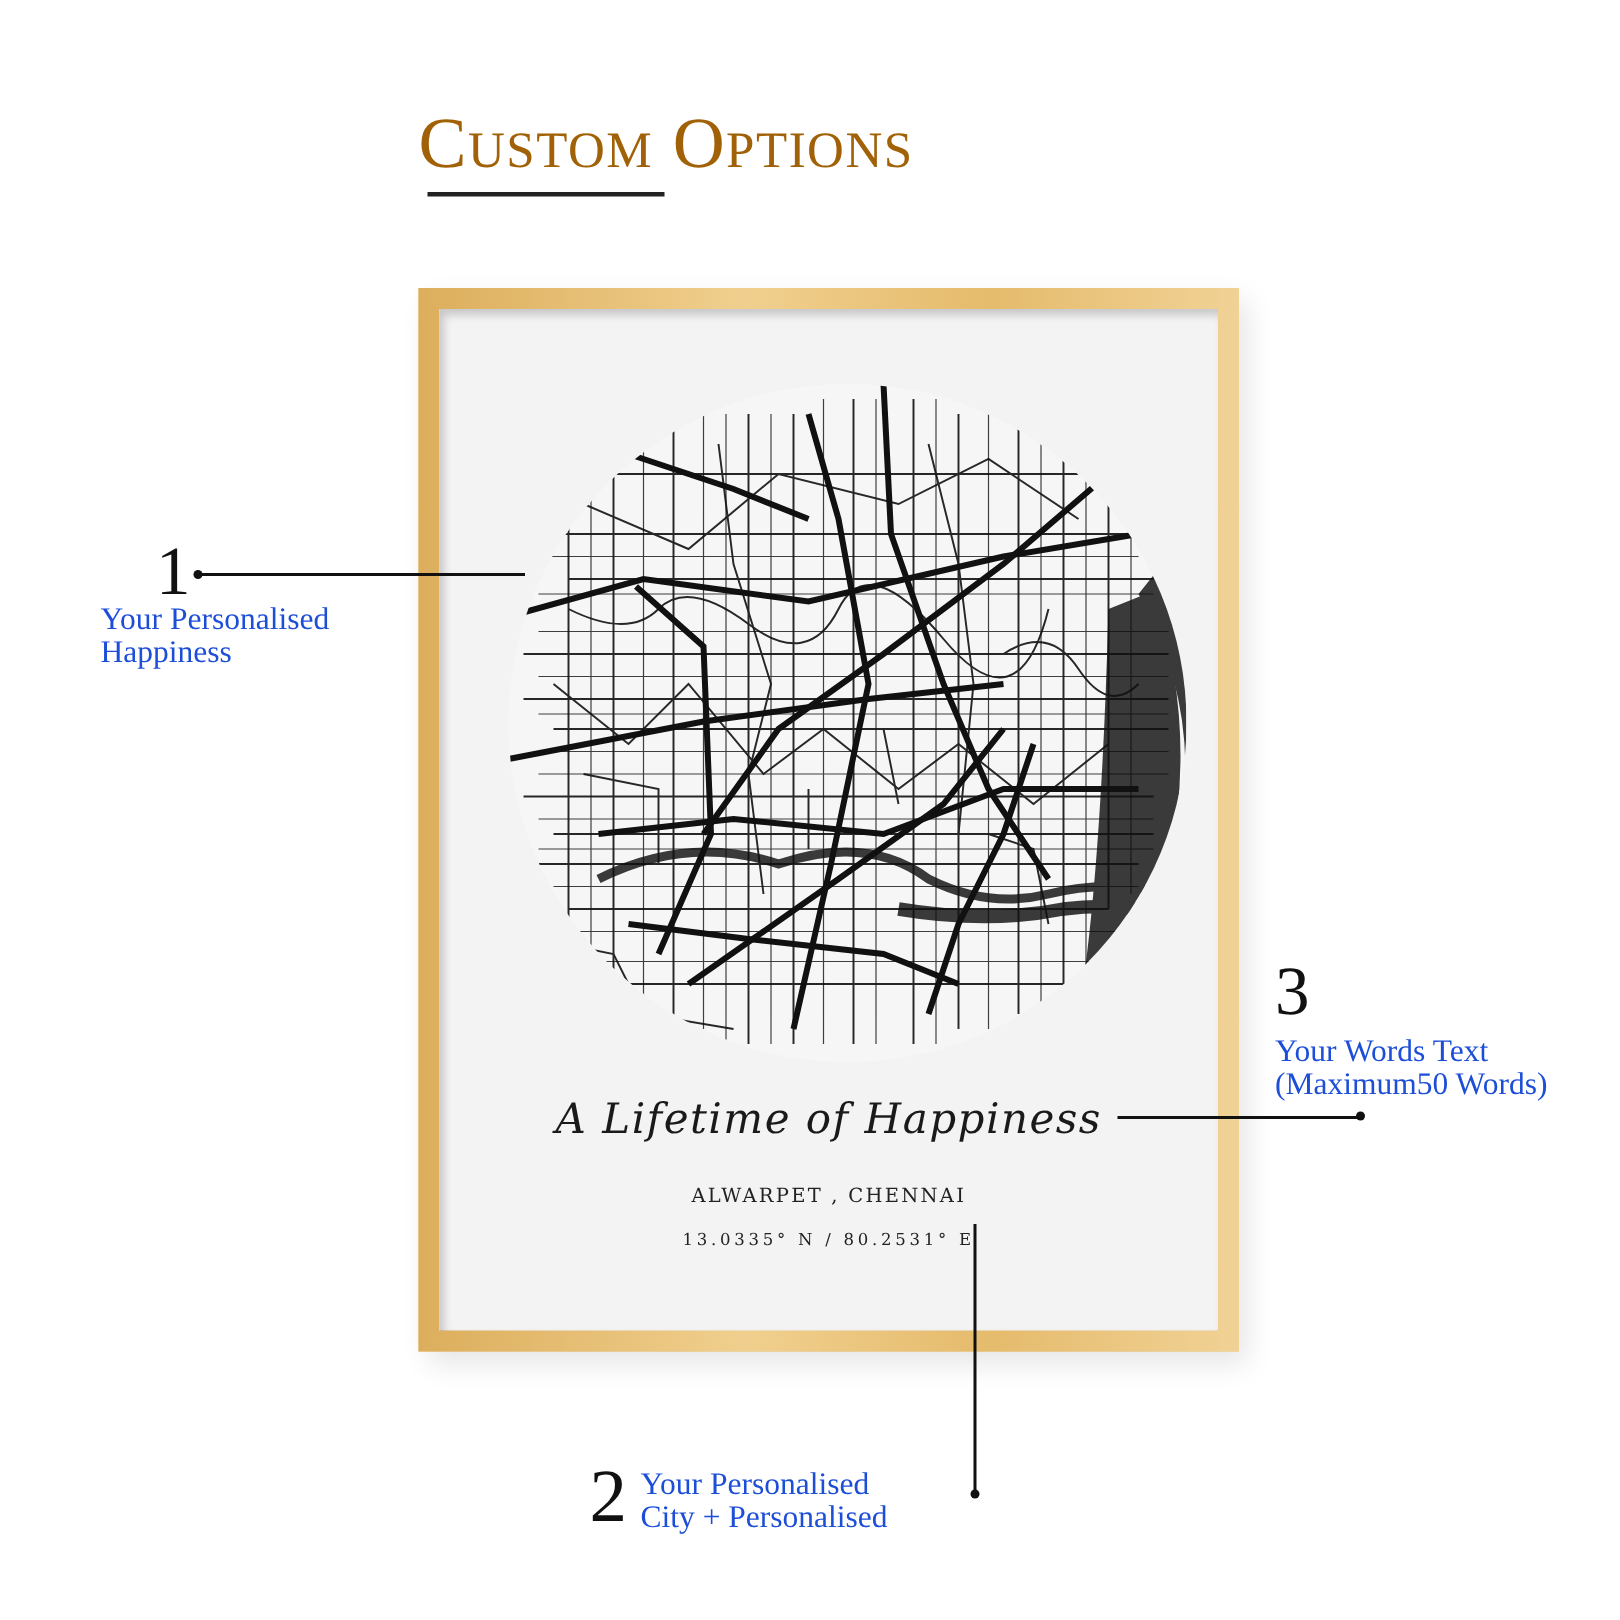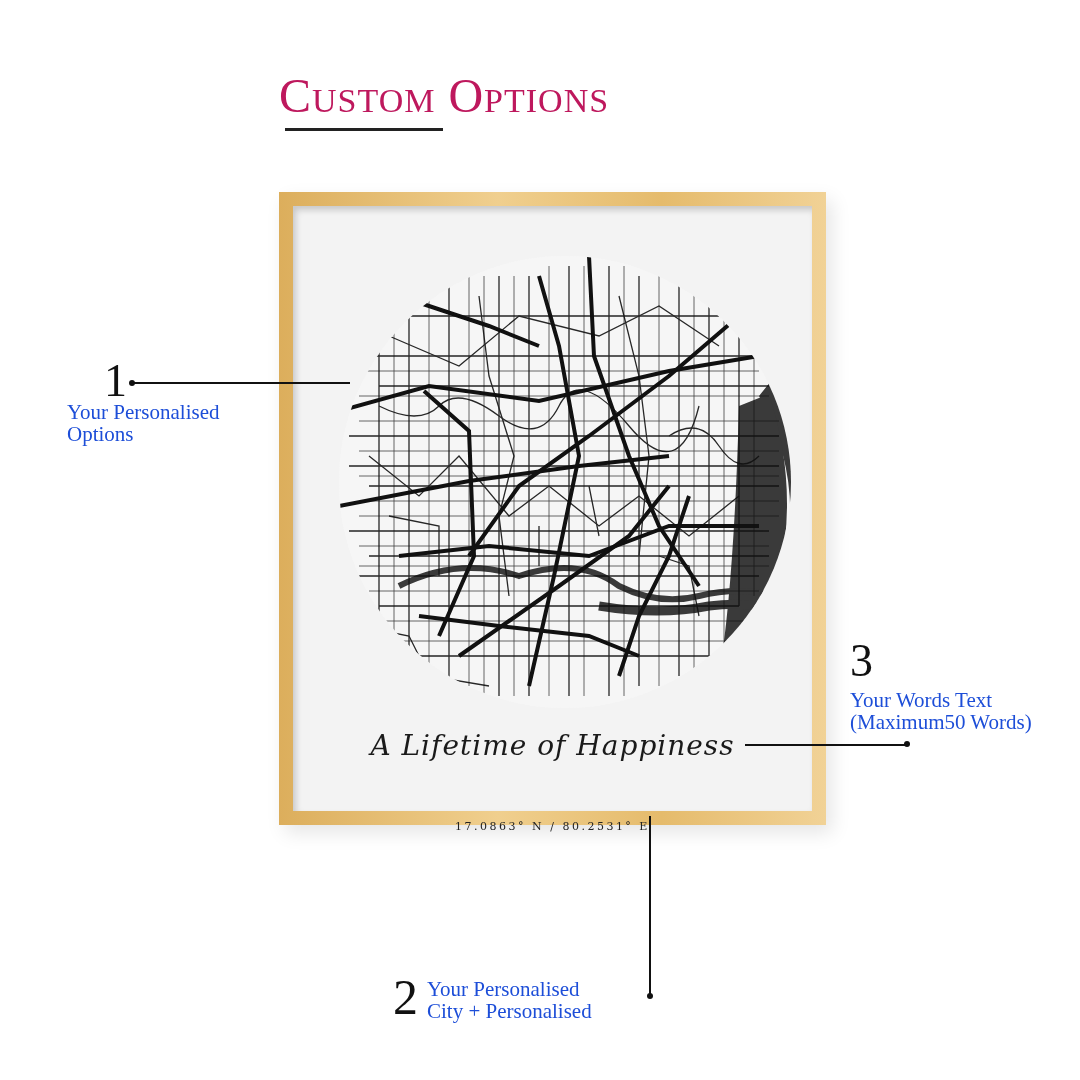--- a/index.html
+++ b/index.html
@@ -1,20 +1,20 @@
 <!DOCTYPE html>
 <html><head>
 <meta charset="utf-8">
 <style>
   html, body { margin:0; padding:0; }
   body { width:1080px; height:1080px; background:#ffffff; position:relative; overflow:hidden; font-family:"DejaVu Serif", serif; }
-  .title { position:absolute; left:279px; top:72px; font-family:"Liberation Serif", serif; font-size:48px; letter-spacing:1px; color:#be185d; font-variant:small-caps; line-height:1; white-space:nowrap; }
+  .title { position:absolute; left:279px; top:72px; font-family:"Liberation Serif", serif; font-size:48px; letter-spacing:1px; color:#a16207; font-variant:small-caps; line-height:1; white-space:nowrap; }
   .title-underline { position:absolute; left:285px; top:128px; width:158px; height:3px; background:#222; }
 
-  .frame { position:absolute; left:279px; top:192px; width:547px; height:633px; background:#e8c27a;
+  .frame { position:absolute; left:279px; top:192px; width:547px; height:709px; background:#e8c27a;
     box-shadow: 6px 8px 18px rgba(0,0,0,0.10);
     background-image: linear-gradient(90deg, #dcae5c 0%, #f0cf8e 40%, #e5bb6c 70%, #f1d296 100%); }
   .mat { position:absolute; left:14px; top:14px; right:14px; bottom:14px; background:#f3f3f3;
     box-shadow: inset 3px 4px 6px rgba(0,0,0,0.18); }
   .map-circle { position:absolute; left:46px; top:50px; width:452px; height:452px; border-radius:50%; overflow:hidden; background:#f6f6f6; }
   .map-circle svg { display:block; }
 
   .script { position:absolute; left:0; right:0; top:523px; text-align:center; font-family:"DejaVu Serif", serif; font-style:italic; font-size:28px; color:#1a1a1a; letter-spacing:1px; }
   .city { position:absolute; left:0; right:0; top:584px; text-align:center; font-family:"DejaVu Serif", serif; font-size:13px; letter-spacing:1.5px; color:#222; }
   .coords { position:absolute; left:0; right:0; top:614px; text-align:center; font-family:"DejaVu Serif", serif; font-size:11px; letter-spacing:2.5px; color:#222; }
@@ -70,29 +70,30 @@
           <path d="M50 260 L100 270 L100 320 M200 270 L200 310 M250 230 L260 280 M320 300 L350 310 L360 360"></path>
         </g>
         <g stroke="#111" stroke-width="0.8" fill="none" opacity="0.8">
           <path d="M20 115 H420 M20 140 H430 M20 165 H440 M20 195 H440 M20 220 H440 M20 245 H440 M20 260 H440 M20 290 H430 M20 310 H430 M30 335 H420 M40 365 H410 M60 385 H390"></path>
           <path d="M55 40 V420 M90 30 V430 M130 20 V430 M145 20 V440 M175 20 V440 M210 10 V440 M245 10 V440 M285 10 V440 M320 20 V430 M355 30 V420 M385 40 V400 M415 70 V340"></path>
         </g>
         <rect x="50" y="40" width="10" height="8" fill="#333"></rect>
       </svg>
     </div>
     <div class="script">A Lifetime of Happiness</div>
-    <div class="coords">17.0863° N / 80.2531° E</div>
+    <div class="city">ALWARPET , CHENNAI</div>
+    <div class="coords">13.0335° N / 80.2531° E</div>
   </div>
 </div>
 
 <div class="num" style="left:104px; top:358px; font-size:46px;">1</div>
 <div class="dot" style="left:129px; top:380px;"></div>
 <div class="line" style="left:132px; top:382px; width:218px; height:1.5px;"></div>
 <div class="label" style="left:67px; top:402px;">Your Personalised</div>
-<div class="label" style="left:67px; top:424px;">Options</div>
+<div class="label" style="left:67px; top:424px;">Happiness</div>
 
 <div class="num" style="left:850px; top:638px; font-size:46px;">3</div>
 <div class="label" style="left:850px; top:690px;">Your Words Text</div>
 <div class="label" style="left:850px; top:712px;">(Maximum50 Words)</div>
 <div class="line" style="left:745px; top:744px; width:162px; height:1.5px;"></div>
 <div class="dot" style="left:904px; top:741px;"></div>
 
 <div class="line" style="left:649px; top:816px; width:1.5px; height:180px;"></div>
 <div class="dot" style="left:647px; top:993px;"></div>
 <div class="num" style="left:393px; top:972px; font-size:50px;">2</div>

